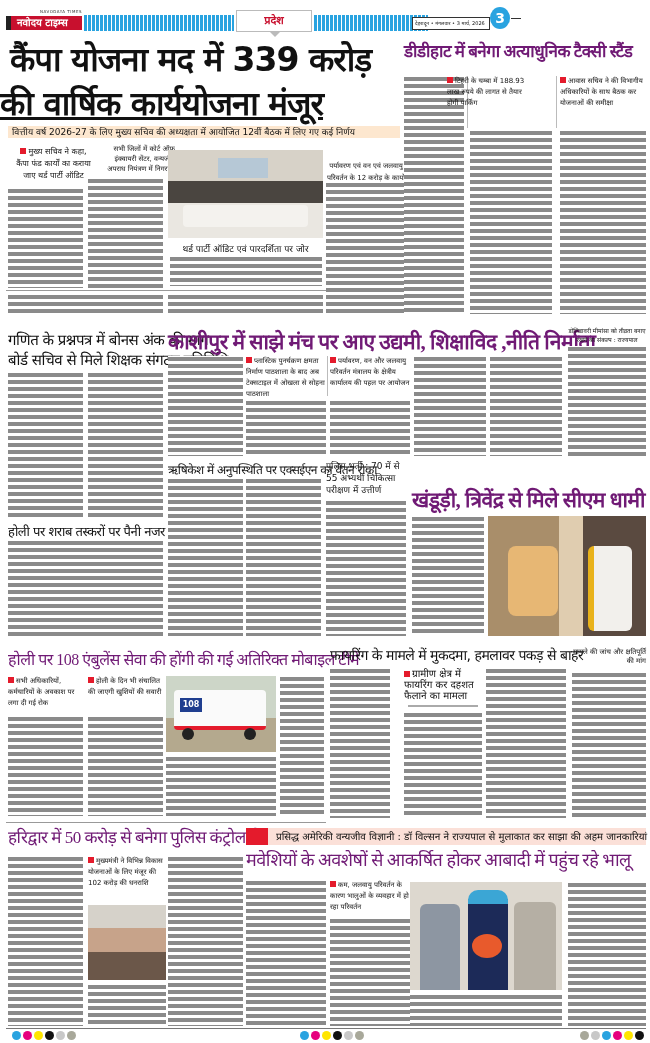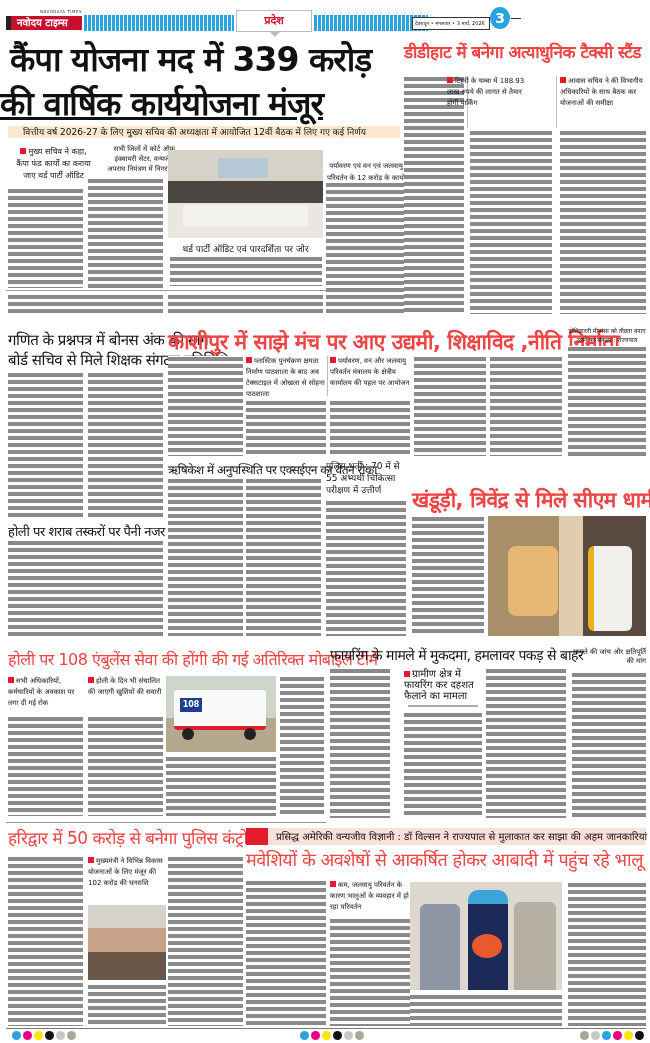--- a/index.html
+++ b/index.html
@@ -8,23 +8,23 @@
   .masthead { left: 0; top: 0; width: 650px; height: 34px; }
   .brand-small { left: 40px; top: 9px; font-size: 4px; color: #333; letter-spacing: 0.5px; }
   .brand { left: 6px; top: 16px; width: 76px; height: 14px; background: #c8102e; color: #fff; font-size: 10px; font-weight: bold; line-height: 14px; padding-left: 6px; border-left: 5px solid #222; }
   .stripe { top: 15px; height: 16px; background: repeating-linear-gradient(90deg, #29a3e0 0 3px, #fff 3px 4px); }
   .section-tab { left: 236px; top: 10px; width: 76px; height: 22px; border: 1px solid #bbb; background: #fff; text-align: center; font-size: 11px; font-weight: bold; color: #c8102e; line-height: 20px; }
   .section-tab::after { content: ""; position: absolute; left: 33px; bottom: -6px; border: 5px solid transparent; border-top-color: #bbb; border-bottom: 0; }
   .dateline { left: 412px; top: 17px; width: 78px; height: 13px; border: 1px solid #333; background: #fff; font-size: 5px; line-height: 11px; padding-left: 2px; white-space: nowrap; }
   .pagenum { left: 490px; top: 7px; width: 20px; height: 22px; border-radius: 50%; background: #29a3e0; color: #fff; font-size: 14px; font-weight: bold; text-align: center; line-height: 22px; }
   .pageline { left: 511px; top: 18px; width: 10px; height: 1px; background: #333; }
   .headline-xl { font-weight: bold; font-size: 33px; line-height: 40px; letter-spacing: -1px; color: #111; white-space: nowrap; }
-  .headline-l { font-weight: bold; font-size: 20px; line-height: 24px; color: #ef4444; white-space: nowrap; letter-spacing: -0.5px; }
+  .headline-l { font-weight: bold; font-size: 20px; line-height: 24px; color: #701a75; white-space: nowrap; letter-spacing: -0.5px; font-family: Liberation Serif, serif; }
   .headline-m { font-size: 15px; line-height: 20px; color: #111; white-space: nowrap; letter-spacing: -0.5px; }
-  .deck { font-size: 9px; line-height: 12px; color: #111; background: #fde7cf; white-space: nowrap; padding-left: 15px; }
+  .deck { font-size: 9px; line-height: 12px; color: #111; background: #fde7cf; white-space: nowrap; padding-left: 4px; }
   .sub { font-size: 8px; line-height: 12px; color: #111; }
   .sub .bullet { display: inline-block; width: 6px; height: 6px; background: #e41b2c; margin-right: 2px; }
   .body-text { font-size: 5px; line-height: 7px; color: #333; text-align: justify; overflow: hidden;
     background: repeating-linear-gradient(180deg, #fff 0 1px, #8a8a8a 1px 5px, #fff 5px 7px); color: transparent; }
   .photo { background: #6e6a64; overflow: hidden; }
   .caption-h { font-size: 9px; line-height: 12px; text-align: center; color: #111; }
   .rule-h { height: 1px; background: #999; }
   .rule-v { width: 1px; background: #bbb; }
   .banner { height: 17px; background: #fbe0d8; border-left: 22px solid #e41b2c; font-size: 10px; line-height: 17px; padding-left: 8px; white-space: nowrap; color: #111; }
   .cmyk { display: flex; gap: 2px; }

